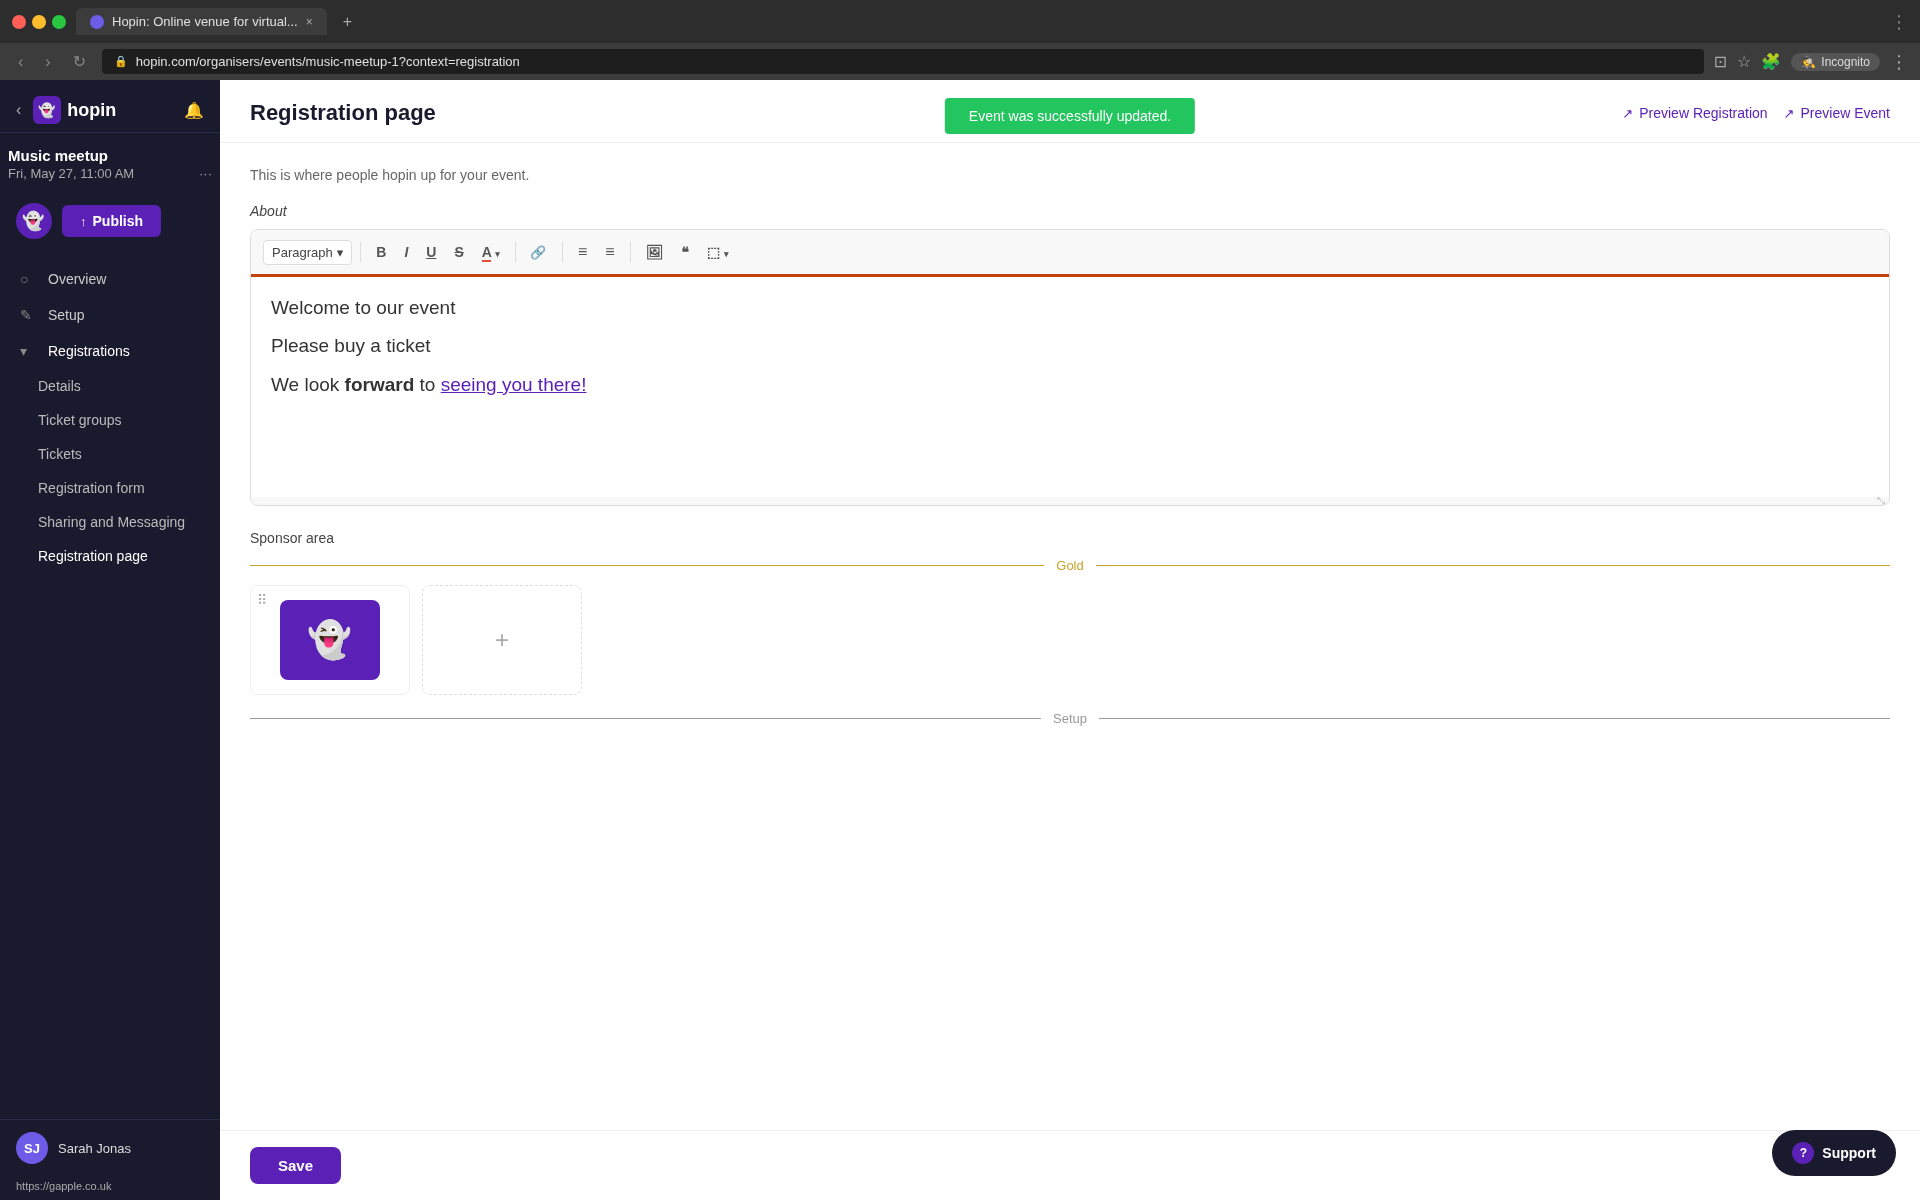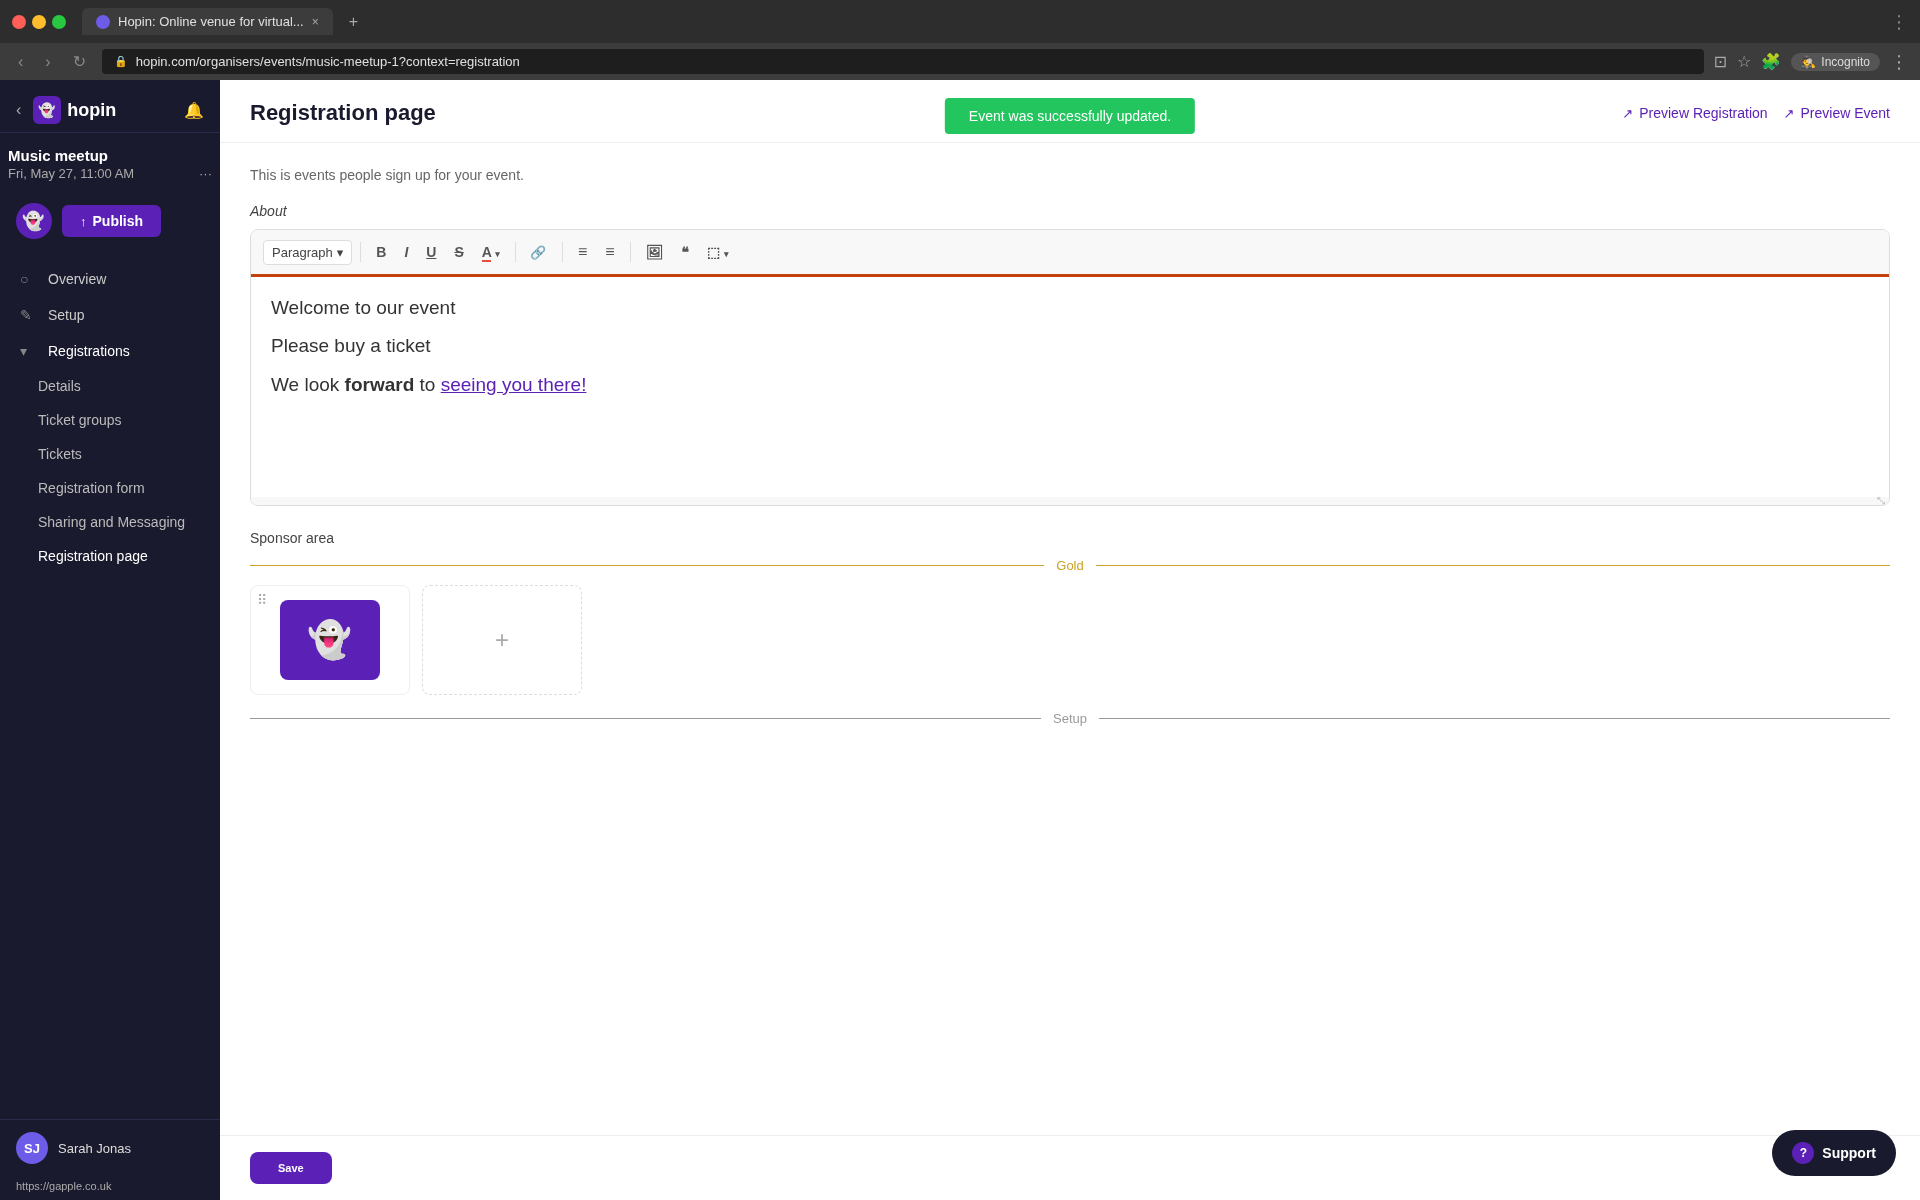--- a/index.html
+++ b/index.html
@@ -1,19 +1,19 @@
 <!DOCTYPE html>
 <html><head>
   <meta charset="utf-8">
   <style>
     * { box-sizing: border-box; margin: 0; padding: 0; }
     body { font-family: -apple-system, BlinkMacSystemFont, 'Segoe UI', sans-serif; background: #f5f5f5; display: flex; flex-direction: column; height: 1200px; overflow: hidden; }
 
     
-    .browser-chrome { background: #2d2d2d; padding: 8px 12px; display: flex; align-items: center; gap: 16px; }
+    .browser-chrome { background: #2d2d2d; padding: 8px 12px; display: flex; align-items: center; gap: 10px; }
     .traffic-lights { display: flex; gap: 6px; }
     .traffic-light { width: 14px; height: 14px; border-radius: 50%; }
     .tl-red { background: #ff5f57; }
     .tl-yellow { background: #ffbd2e; }
     .tl-green { background: #28c840; }
     .tab-bar { display: flex; align-items: center; gap: 8px; flex: 1; }
     .tab { background: #3c3c3c; border-radius: 6px 6px 0 0; padding: 6px 14px; display: flex; align-items: center; gap: 8px; color: #e0e0e0; font-size: 13px; }
     .tab-icon { width: 14px; height: 14px; background: #6c5ce7; border-radius: 50%; }
     .tab-close { color: #aaa; font-size: 12px; cursor: pointer; }
     .tab-new { color: #aaa; font-size: 16px; background: none; border: none; cursor: pointer; padding: 4px 8px; }
@@ -102,21 +102,21 @@
 
     .sponsor-grid { display: flex; gap: 12px; flex-wrap: wrap; }
     .sponsor-card { width: 160px; height: 110px; border: 1px solid #eee; border-radius: 8px; display: flex; align-items: center; justify-content: center; position: relative; overflow: hidden; cursor: pointer; }
     .sponsor-card.has-logo { background: #fff; }
     .sponsor-ghost-img { width: 100px; height: 80px; background: #5b21b6; border-radius: 8px; display: flex; align-items: center; justify-content: center; font-size: 36px; }
     .drag-handle { position: absolute; top: 6px; left: 6px; color: #aaa; font-size: 14px; cursor: grab; }
     .sponsor-add { border: 1px dashed #ddd; color: #aaa; font-size: 24px; }
 
     
     .save-bar { padding: 16px 30px; border-top: 1px solid #eee; background: #fff; }
-    .save-btn { background: #5b21b6; color: #fff; border: none; border-radius: 8px; padding: 10px 28px; font-size: 11px; font-weight: 600; cursor: pointer; }
+    .save-btn { background: #5b21b6; color: #fff; border: none; border-radius: 8px; padding: 10px 28px; font-size: 15px; font-weight: 600; cursor: pointer; }
 
     
     .support-btn { position: fixed; bottom: 24px; right: 24px; background: #1a1a2e; color: #fff; border: none; border-radius: 24px; padding: 12px 20px; font-size: 14px; font-weight: 600; cursor: pointer; display: flex; align-items: center; gap: 8px; z-index: 100; }
     .support-circle { width: 22px; height: 22px; background: #5b21b6; border-radius: 50%; display: flex; align-items: center; justify-content: center; font-size: 12px; color: #fff; }
 
     .pos-relative { position: relative; }
   </style>
 </head>
 <body>
 
@@ -244,21 +244,21 @@
           <span>Preview Registration</span>
         </button>
         <button class="preview-btn">
           <span style="font-size:13px;">↗</span>
           <span>Preview Event</span>
         </button>
       </div>
     </div>
 
     <div class="main-content">
-      <p class="page-desc">This is events people sign up for your event.</p>
+      <p class="page-desc">This is where people hopin up for your event.</p>
 
       <div class="section-label">About</div>
 
       <div class="editor-container">
         <div class="editor-toolbar">
           <div class="toolbar-select">
             <span>Paragraph</span>
             <span>▾</span>
           </div>
           <div class="toolbar-separator"></div>

